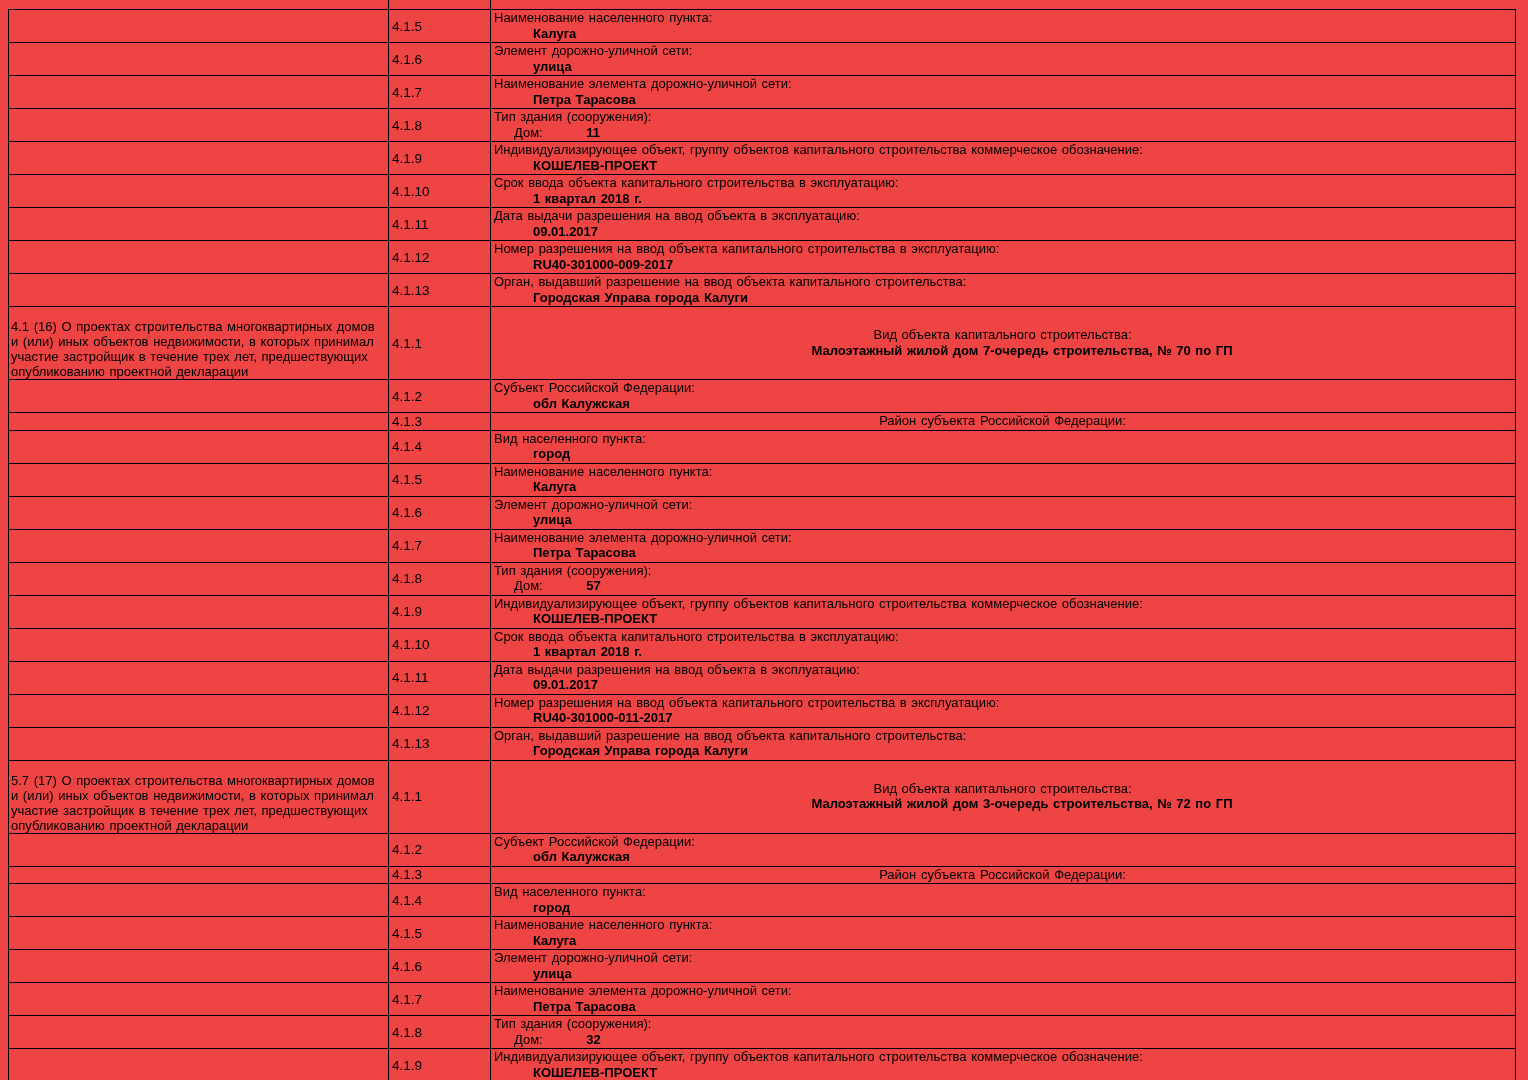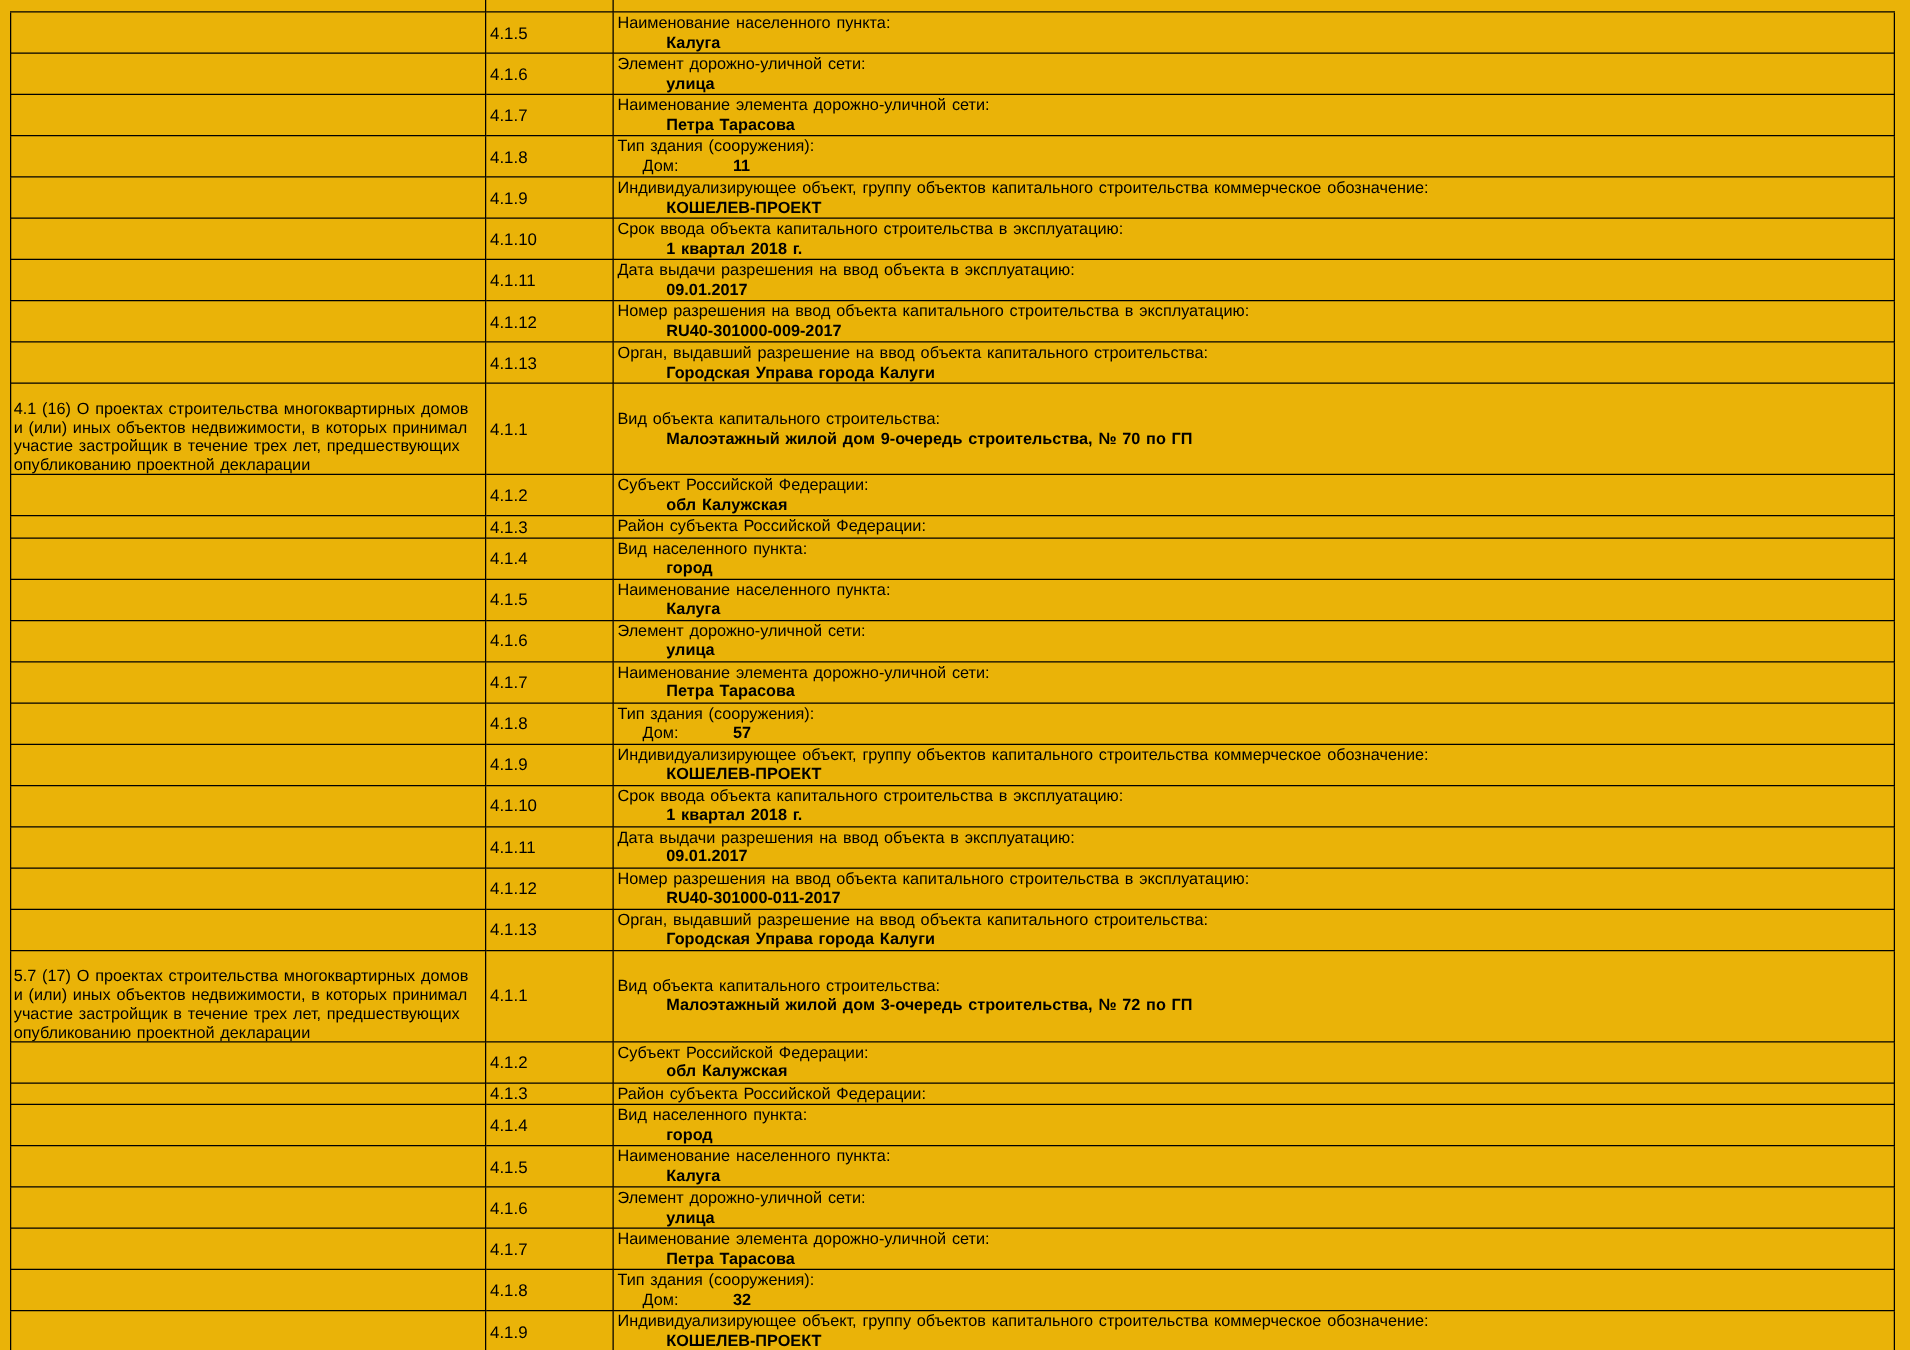--- a/index.html
+++ b/index.html
@@ -4,21 +4,21 @@
 <style>
   html, body {
     margin: 0;
     padding: 0;
     background: #ffffff;
   }
   .page {
     position: relative;
     width: 1528px;
     height: 1080px;
-    background: #eab308;
+    background: #ef4444;
     font-family: "Liberation Sans", "DejaVu Sans", sans-serif;
     color: #000000;
     overflow: hidden;
   }
   table.decl {
     position: absolute;
     left: 8px;
     top: 0;
     width: 1507px;
     border-collapse: collapse;
@@ -55,21 +55,21 @@
     font-size: 13.5px;
     padding: 0 2px 0 3px;
   }
   .cell-content {
     font-size: 13px;
     line-height: 15.5px;
     padding: 0 4px 1px 3px;
     word-spacing: 1px;
   }
   tr.row-tall .cell-content,
-  tr.row-single .cell-content { vertical-align: middle; }
+  tr.row-single .cell-content { vertical-align: middle; text-align: center; }
 
   .field-label { font-weight: normal; white-space: nowrap; }
   .value, .value-bold { font-weight: bold; white-space: nowrap; padding-left: 39px; }
   .value-prefix { font-weight: normal; margin-left: 20px; }
   .heading-line { white-space: nowrap; }
 </style>
 </head>
 <body>
 
 <div class="page">
@@ -161,21 +161,21 @@
         <tr class="row-tall">
           <td class="cell-left">
             <div class="heading-line">4.1 (16) О проектах строительства многоквартирных домов</div>
             <div class="heading-line">и (или) иных объектов недвижимости, в которых принимал</div>
             <div class="heading-line">участие застройщик в течение трех лет, предшествующих</div>
             <div class="heading-line">опубликованию проектной декларации</div>
           </td>
           <td class="cell-num">4.1.1</td>
           <td class="cell-content">
             <div class="field-label">Вид объекта капитального строительства:</div>
-            <div class="value">Малоэтажный жилой дом 9-очередь строительства, № 70 по ГП</div>
+            <div class="value">Малоэтажный жилой дом 7-очередь строительства, № 70 по ГП</div>
           </td>
         </tr>
         <tr class="row-std">
           <td class="cell-left"></td>
           <td class="cell-num">4.1.2</td>
           <td class="cell-content">
             <div class="field-label">Субъект Российской Федерации:</div>
             <div class="value">обл Калужская</div>
           </td>
         </tr>

